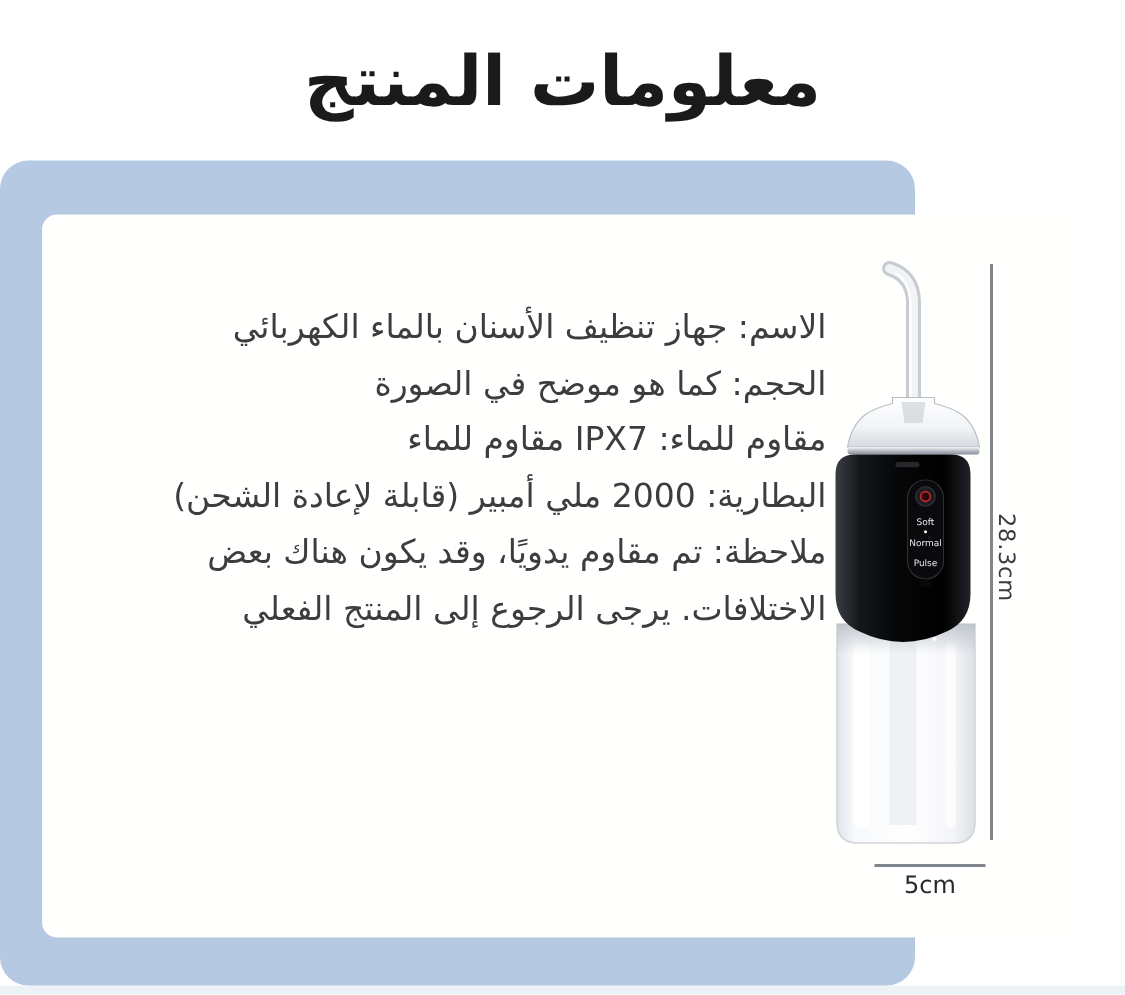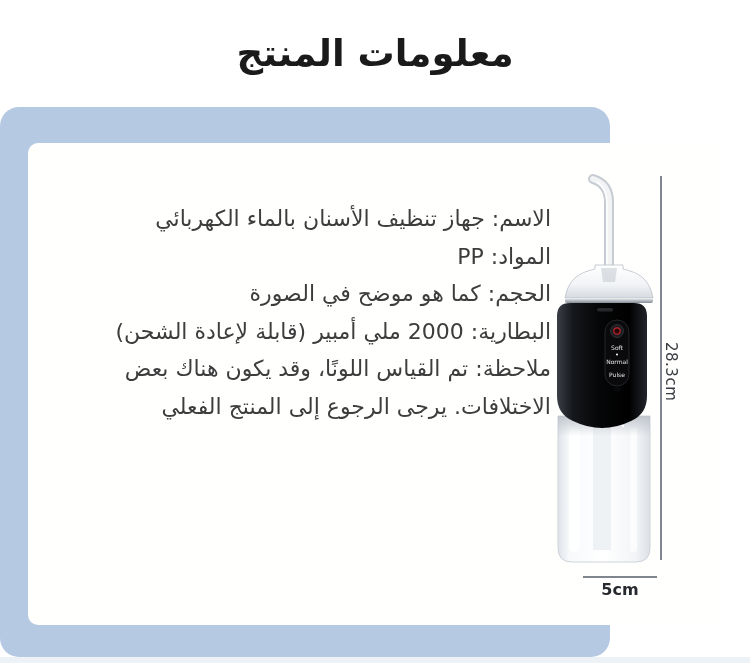--- a/index.html
+++ b/index.html
@@ -90,45 +90,45 @@
     height: 1.5px;
     background: #80868e;
   }
   .dim-w-label {
     position: absolute;
     left: 555px;
     top: 437px;
     width: 74px;
     text-align: center;
     font-size: 16px;
-    font-weight: 700;
+    font-weight: 400;
     color: #26292e;
   }
   .svg-mode-label {
     font-family: "DejaVu Sans", sans-serif;
     font-size: 6px;
     fill: #e6e8ec;
   }
 </style>
 </head>
 <body>
 
 <div class="top-band">
-  <h1 class="page-title" style="margin:0; font-size:37px;">معلومات المنتج</h1>
+  <h1 class="page-title" style="margin:0; font-size:46px;">معلومات المنتج</h1>
 </div>
 
 <div class="canvas">
   <div class="card">
 
     <div class="info-text">
       <div>الاسم: جهاز تنظيف الأسنان بالماء الكهربائي</div>
-      <div>المواد: PP</div>
       <div>الحجم: كما هو موضح في الصورة</div>
+      <div>مقاوم للماء: IPX7 مقاوم للماء</div>
       <div>البطارية: 2000 ملي أمبير (قابلة لإعادة الشحن)</div>
-      <div>ملاحظة: تم القياس اللونًا، وقد يكون هناك بعض</div>
+      <div>ملاحظة: تم مقاوم يدويًا، وقد يكون هناك بعض</div>
       <div>الاختلافات. يرجى الرجوع إلى المنتج الفعلي</div>
     </div>
 
     <svg class="device-photo" viewBox="0 0 135 446" xmlns="http://www.w3.org/2000/svg">
       <defs>
         <linearGradient id="bodyGrad" x1="0" y1="0" x2="1" y2="0">
           <stop offset="0" stop-color="#3a3f46"></stop>
           <stop offset="0.18" stop-color="#15171a"></stop>
           <stop offset="0.45" stop-color="#060708"></stop>
           <stop offset="0.8" stop-color="#000000"></stop>

